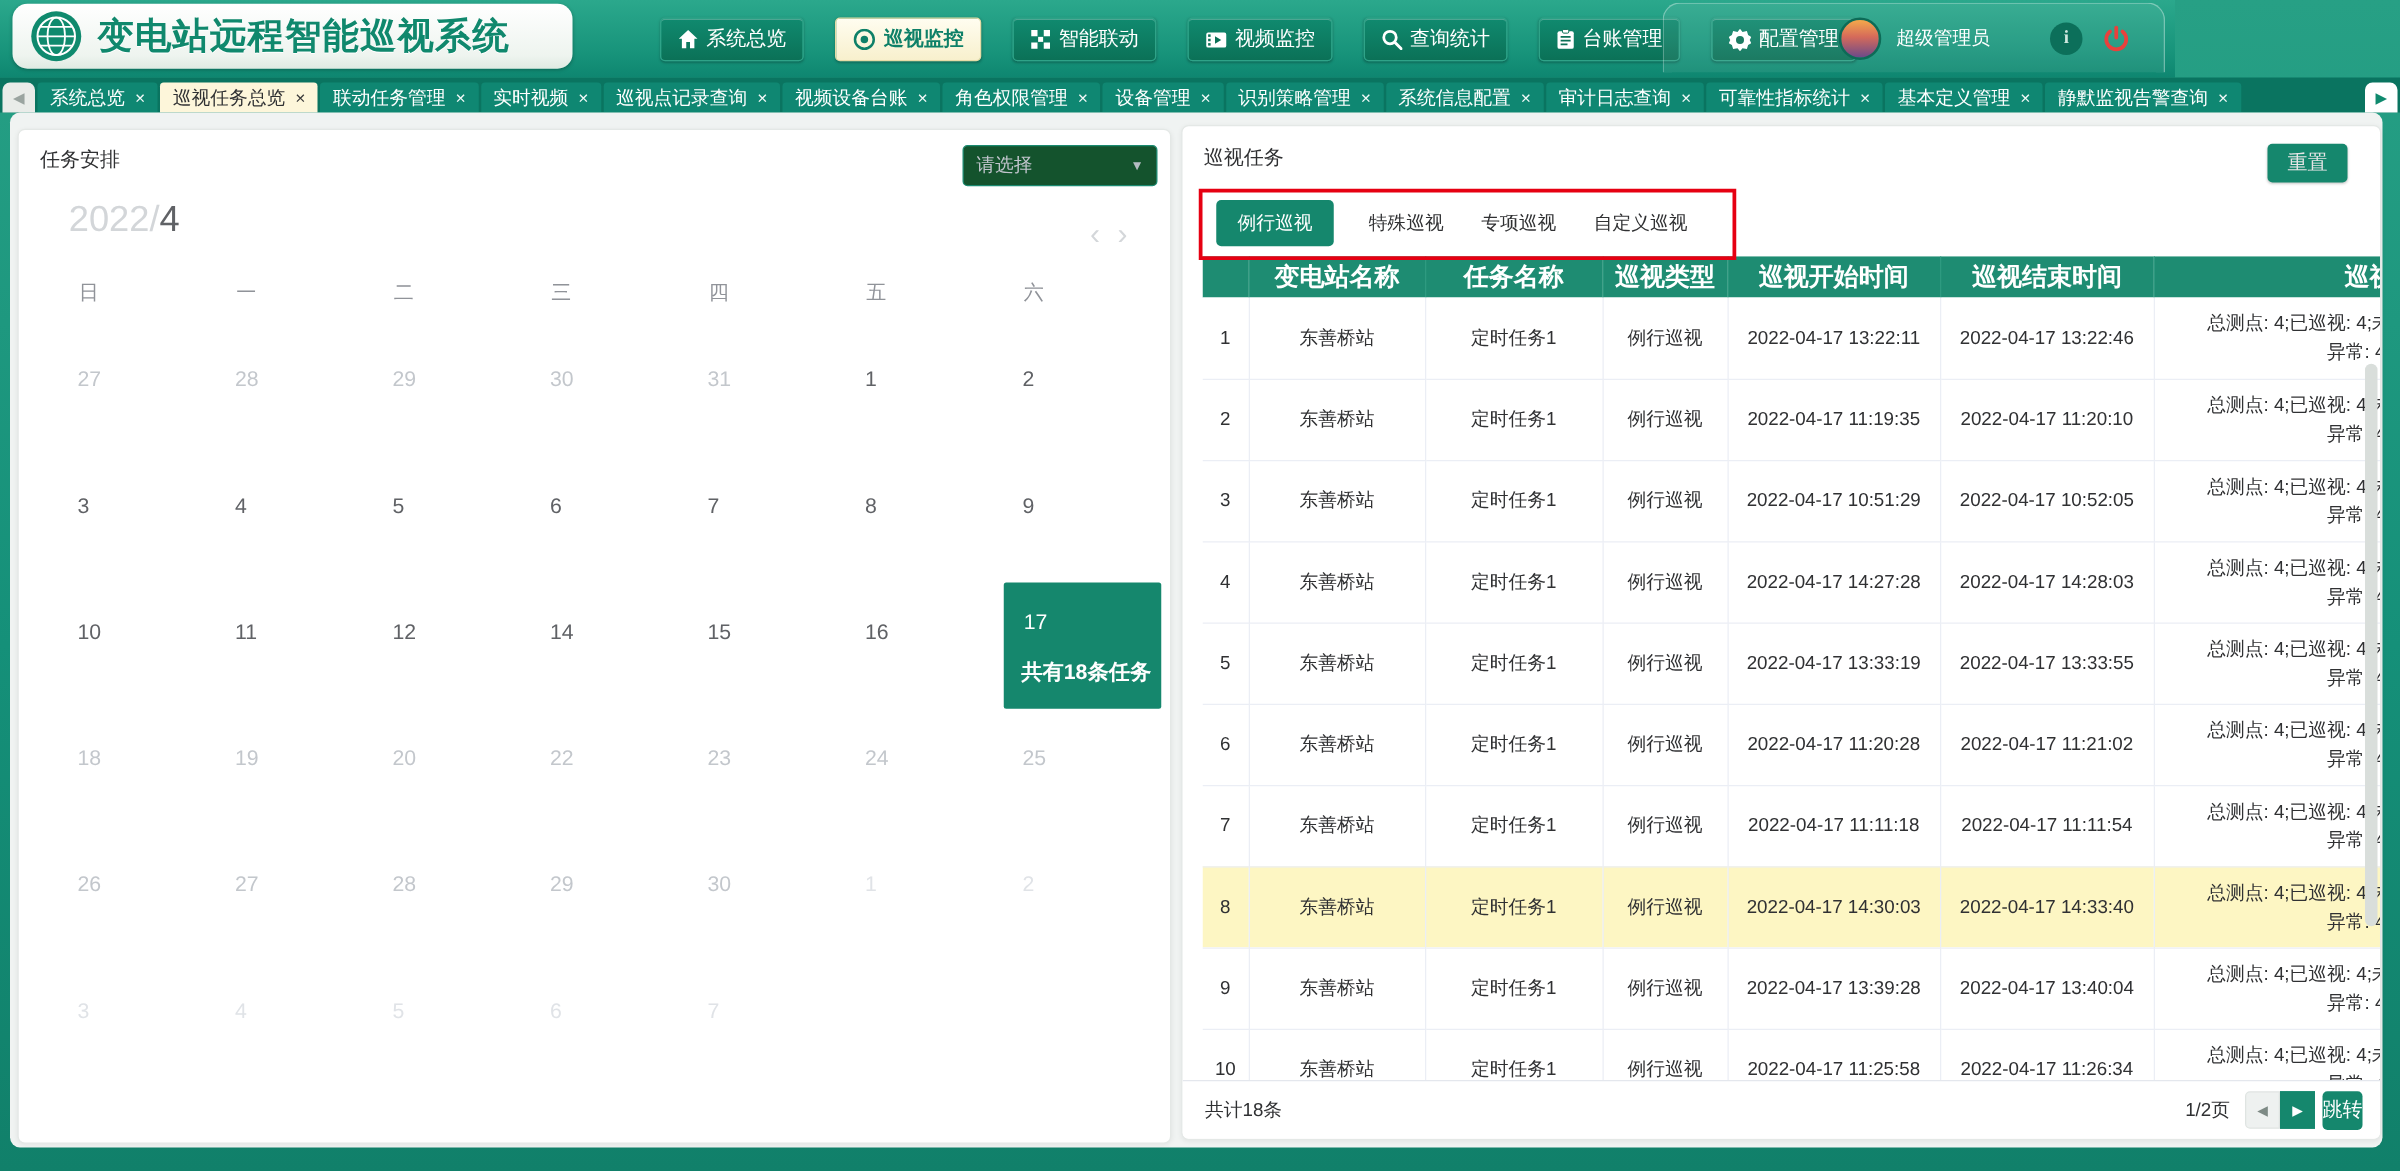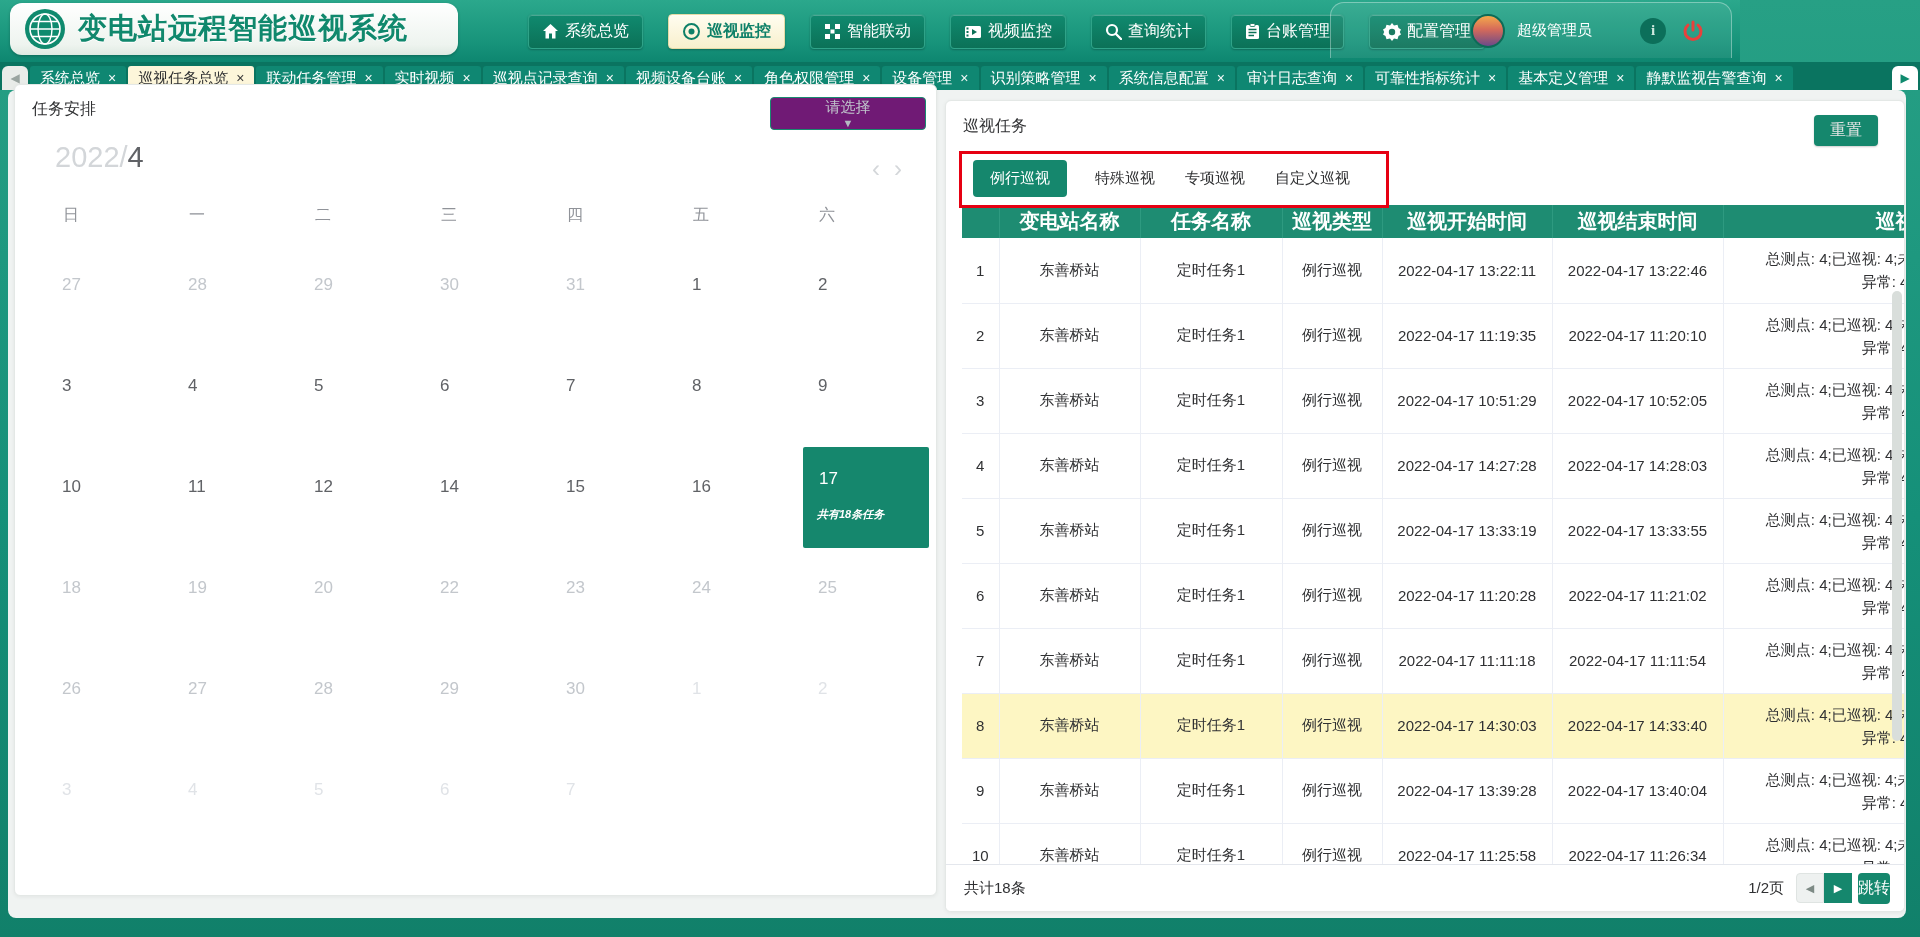--- a/index.html
+++ b/index.html
@@ -54,50 +54,50 @@
     cursor:pointer; white-space:nowrap; }
   .tab.active { background:#fdf6da; color:#303133; }
   .tab-close { font-size:14px; line-height:1; cursor:pointer; opacity:.95; }
   .tabbar .spacer { flex:1; }
 
   
   .content-bg { position:absolute; left:8px; top:90px; width:1898px; height:828px;
     background:#f0f3f2; border-radius:8px; }
   .card { position:absolute; background:#ffffff; border:1px solid #e4e8e6;
     border-radius:6px; box-shadow:0 1px 4px rgba(0,0,0,.06); overflow:hidden; }
-  .card-left  { left:14px;  top:84px; width:923px; height:812px; }
+  .card-left  { left:14px;  top:103px; width:923px; height:812px; }
   .card-right { left:945px; top:100px; width:960px; height:812px; }
   .panel-title { position:absolute; font-size:16px; color:#303133; }
 
   
   .select-box { position:absolute; right:10px; top:12px; width:156px; height:33px;
     border:1px solid #1a8a70; border-radius:4px; display:flex; align-items:center;
-    justify-content:space-between; padding:0 10px; cursor:pointer; background:#701a75;flex-direction:column; }
+    justify-content:space-between; padding:0 10px; cursor:pointer; background:#14532d; }
   .select-box .ph { color:#c0c4cc; font-size:15px; }
   .select-box .caret { color:#b4bcc2; font-size:11px; }
   .cal-head { position:absolute; left:40px; top:56px; font-size:29px; }
   .cal-year { color:#d3d6d9; }
   .cal-month { color:#606266; }
   .cal-nav { position:absolute; right:34px; top:70px; display:flex; gap:14px;
     font-size:24px; color:#d4d7da; }
   .cal-nav span { cursor:pointer; }
   .weekdays { position:absolute; left:32px; top:120px; display:grid;
     grid-template-columns:repeat(7,126px); color:#909399; font-size:16px; }
   .weekdays div { padding-left:16px; }
   .days { position:absolute; left:32px; top:160px; display:grid;
     grid-template-columns:repeat(7,126px); grid-auto-rows:101px; }
   .cal-cell { padding:30px 0 0 15px; font-size:17px; cursor:pointer; }
   .cal-cell.n { color:#606266; }
   .cal-cell.m { color:#c3c7cc; }
   .cal-cell.g { color:#e0e3e7; }
   .cal-cell.selected { background:#15876d; color:#ffffff; padding:0;
     border-radius:2px; position:relative; }
   .sel-num { position:absolute; left:16px; top:22px; font-size:17px; }
-  .sel-note { position:absolute; left:14px; top:60px; font-size:11px;
-    font-weight:bold; font-style:italic; white-space:nowrap; }
+  .sel-note { position:absolute; left:14px; top:60px; font-size:17px;
+    font-weight:bold; white-space:nowrap; }
 
   
   .reset-btn { position:absolute; right:26px; top:14px; width:64px; height:31px;
     background:#15876d; color:#e5e5e5; font-size:16px; border:none; border-radius:4px;
     cursor:pointer; box-shadow:0 1px 2px rgba(0,0,0,.2); }
   .red-box { position:absolute; left:13px; top:50px; width:430px; height:57px;
     border:3px solid #e60012; z-index:5; pointer-events:none; }
   .type-tabs { position:absolute; left:27px; top:59px; display:flex; align-items:center;
     gap:26px; z-index:2; }
   .type-tab { font-size:15px; color:#303133; cursor:pointer; padding:9px 2px; white-space:nowrap; }

